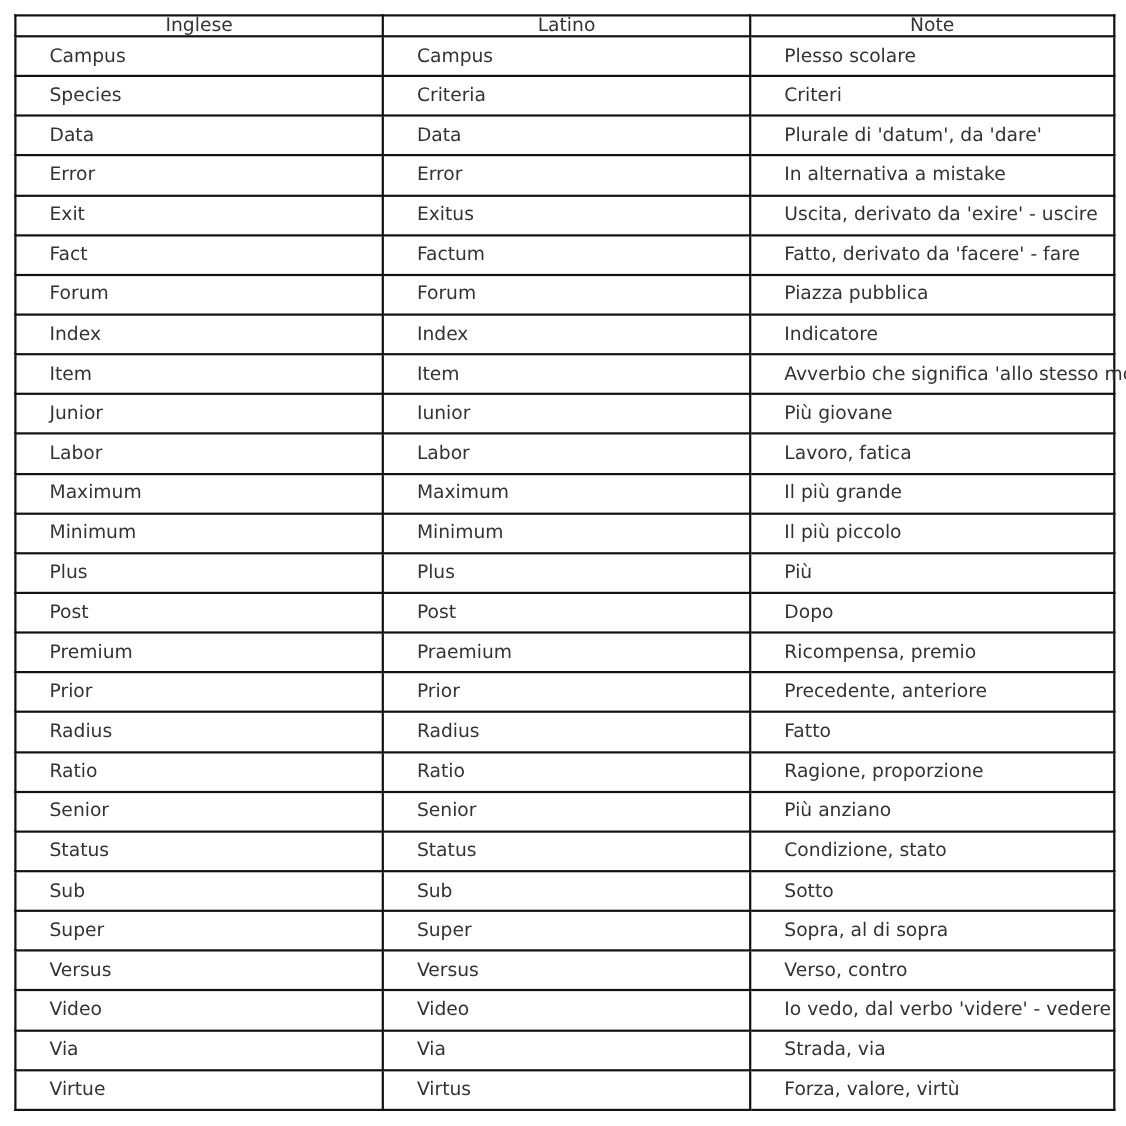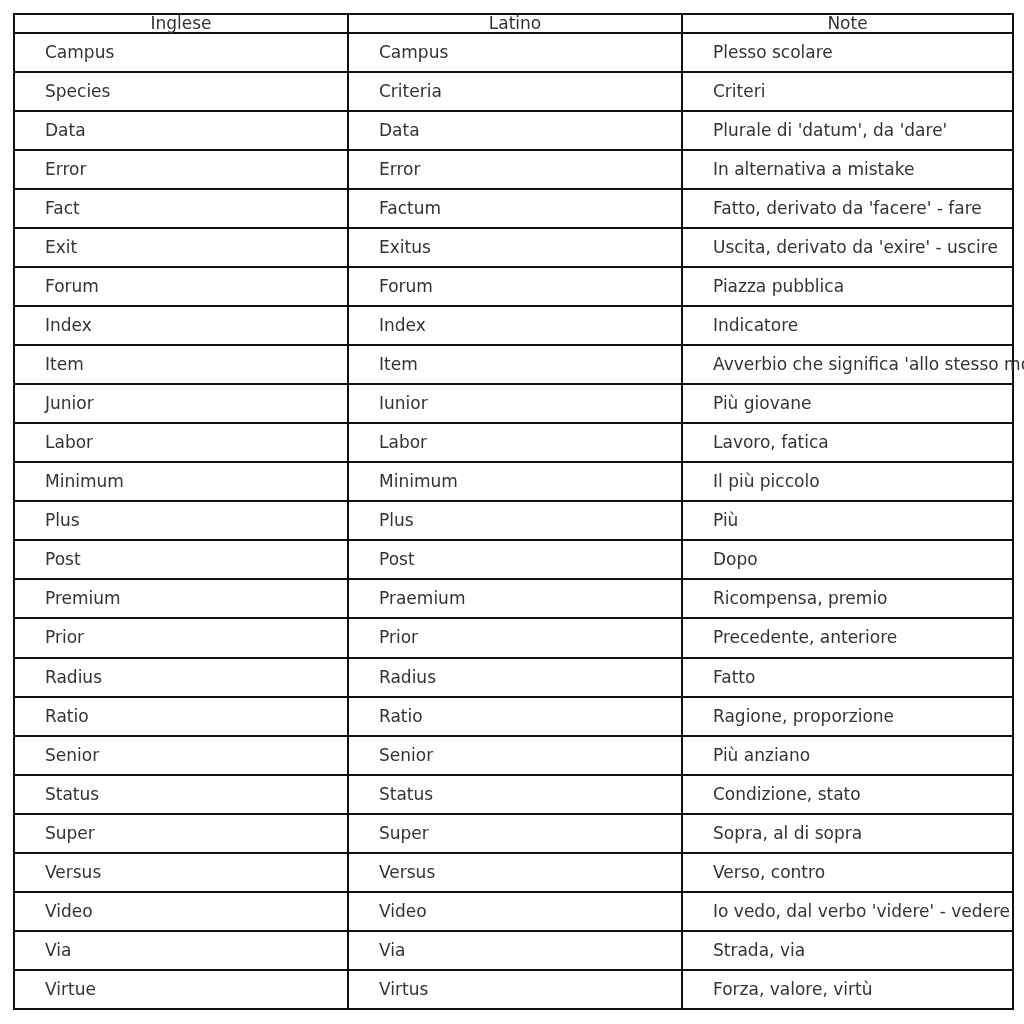--- a/index.html
+++ b/index.html
@@ -82,30 +82,30 @@
           <td>Data</td>
           <td>Data</td>
           <td>Plurale di 'datum', da 'dare'</td>
         </tr>
         <tr>
           <td>Error</td>
           <td>Error</td>
           <td>In alternativa a mistake</td>
         </tr>
         <tr>
+          <td>Exit</td>
+          <td>Exitus</td>
+          <td>Uscita, derivato da 'exire' - uscire</td>
+        </tr>
+        <tr>
           <td>Fact</td>
           <td>Factum</td>
           <td>Fatto, derivato da 'facere' - fare</td>
         </tr>
         <tr>
-          <td>Exit</td>
-          <td>Exitus</td>
-          <td>Uscita, derivato da 'exire' - uscire</td>
-        </tr>
-        <tr>
           <td>Forum</td>
           <td>Forum</td>
           <td>Piazza pubblica</td>
         </tr>
         <tr>
           <td>Index</td>
           <td>Index</td>
           <td>Indicatore</td>
         </tr>
         <tr>
@@ -117,20 +117,25 @@
           <td>Junior</td>
           <td>Iunior</td>
           <td>Più giovane</td>
         </tr>
         <tr>
           <td>Labor</td>
           <td>Labor</td>
           <td>Lavoro, fatica</td>
         </tr>
         <tr>
+          <td>Maximum</td>
+          <td>Maximum</td>
+          <td>Il più grande</td>
+        </tr>
+        <tr>
           <td>Minimum</td>
           <td>Minimum</td>
           <td>Il più piccolo</td>
         </tr>
         <tr>
           <td>Plus</td>
           <td>Plus</td>
           <td>Più</td>
         </tr>
         <tr>
@@ -160,20 +165,25 @@
         </tr>
         <tr>
           <td>Senior</td>
           <td>Senior</td>
           <td>Più anziano</td>
         </tr>
         <tr>
           <td>Status</td>
           <td>Status</td>
           <td>Condizione, stato</td>
+        </tr>
+        <tr>
+          <td>Sub</td>
+          <td>Sub</td>
+          <td>Sotto</td>
         </tr>
         <tr>
           <td>Super</td>
           <td>Super</td>
           <td>Sopra, al di sopra</td>
         </tr>
         <tr>
           <td>Versus</td>
           <td>Versus</td>
           <td>Verso, contro</td>

